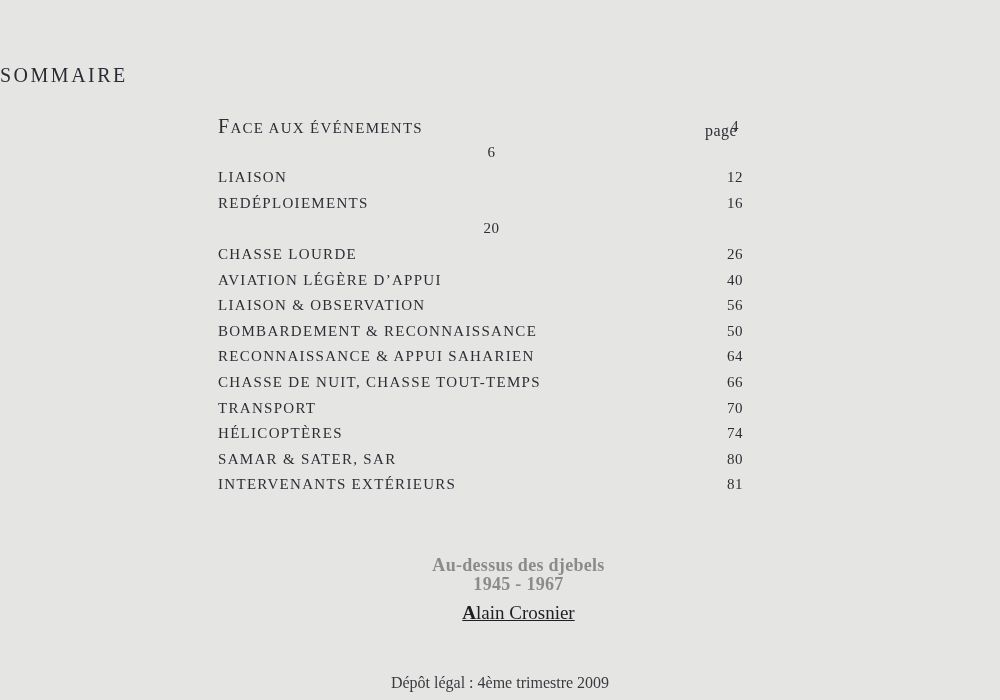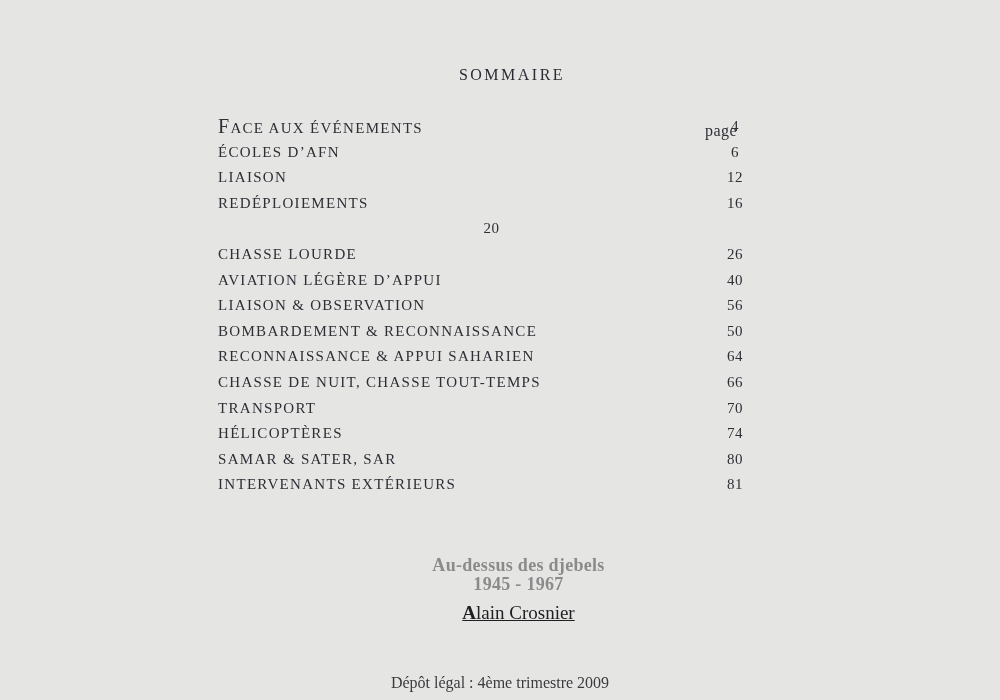--- a/index.html
+++ b/index.html
@@ -13,26 +13,24 @@
     overflow: hidden;
     background: #e5e6e4;
     font-family: "Liberation Serif", "DejaVu Serif", serif;
     color: #2e2e35;
   }
   .page-title {
     position: absolute;
     top: 63px;
     left: 0;
     right: 0;
-    text-align: center;
-    font-size: 16px;
+    font-size: 20px;
     line-height: 24px;
     letter-spacing: 2.5px;
     color: #2b2b33;
-    padding-left: 24px;
   }
   .col-label {
     position: absolute;
     top: 93px;
     left: 705px;
     width: 60px;
     font-size: 16px;
     line-height: 16px;
     letter-spacing: 0.5px;
     color: #2e2e35;
@@ -111,21 +109,20 @@
 
 <div class="col-label">page</div>
 
 <div class="toc" id="toc">
   <div class="toc-row">
     <div class="toc-title">FACE AUX ÉVÉNEMENTS</div>
     <div class="toc-page">4</div>
   </div>
 
   <div class="toc-row">
-    <div class="toc-title">ÉCOLES D’AFN</div>
     <div class="toc-page">6</div>
   </div>
 
   <div class="toc-row">
     <div class="toc-title">LIAISON</div>
     <div class="toc-page">12</div>
   </div>
 
   <div class="toc-row">
     <div class="toc-title">REDÉPLOIEMENTS</div>

